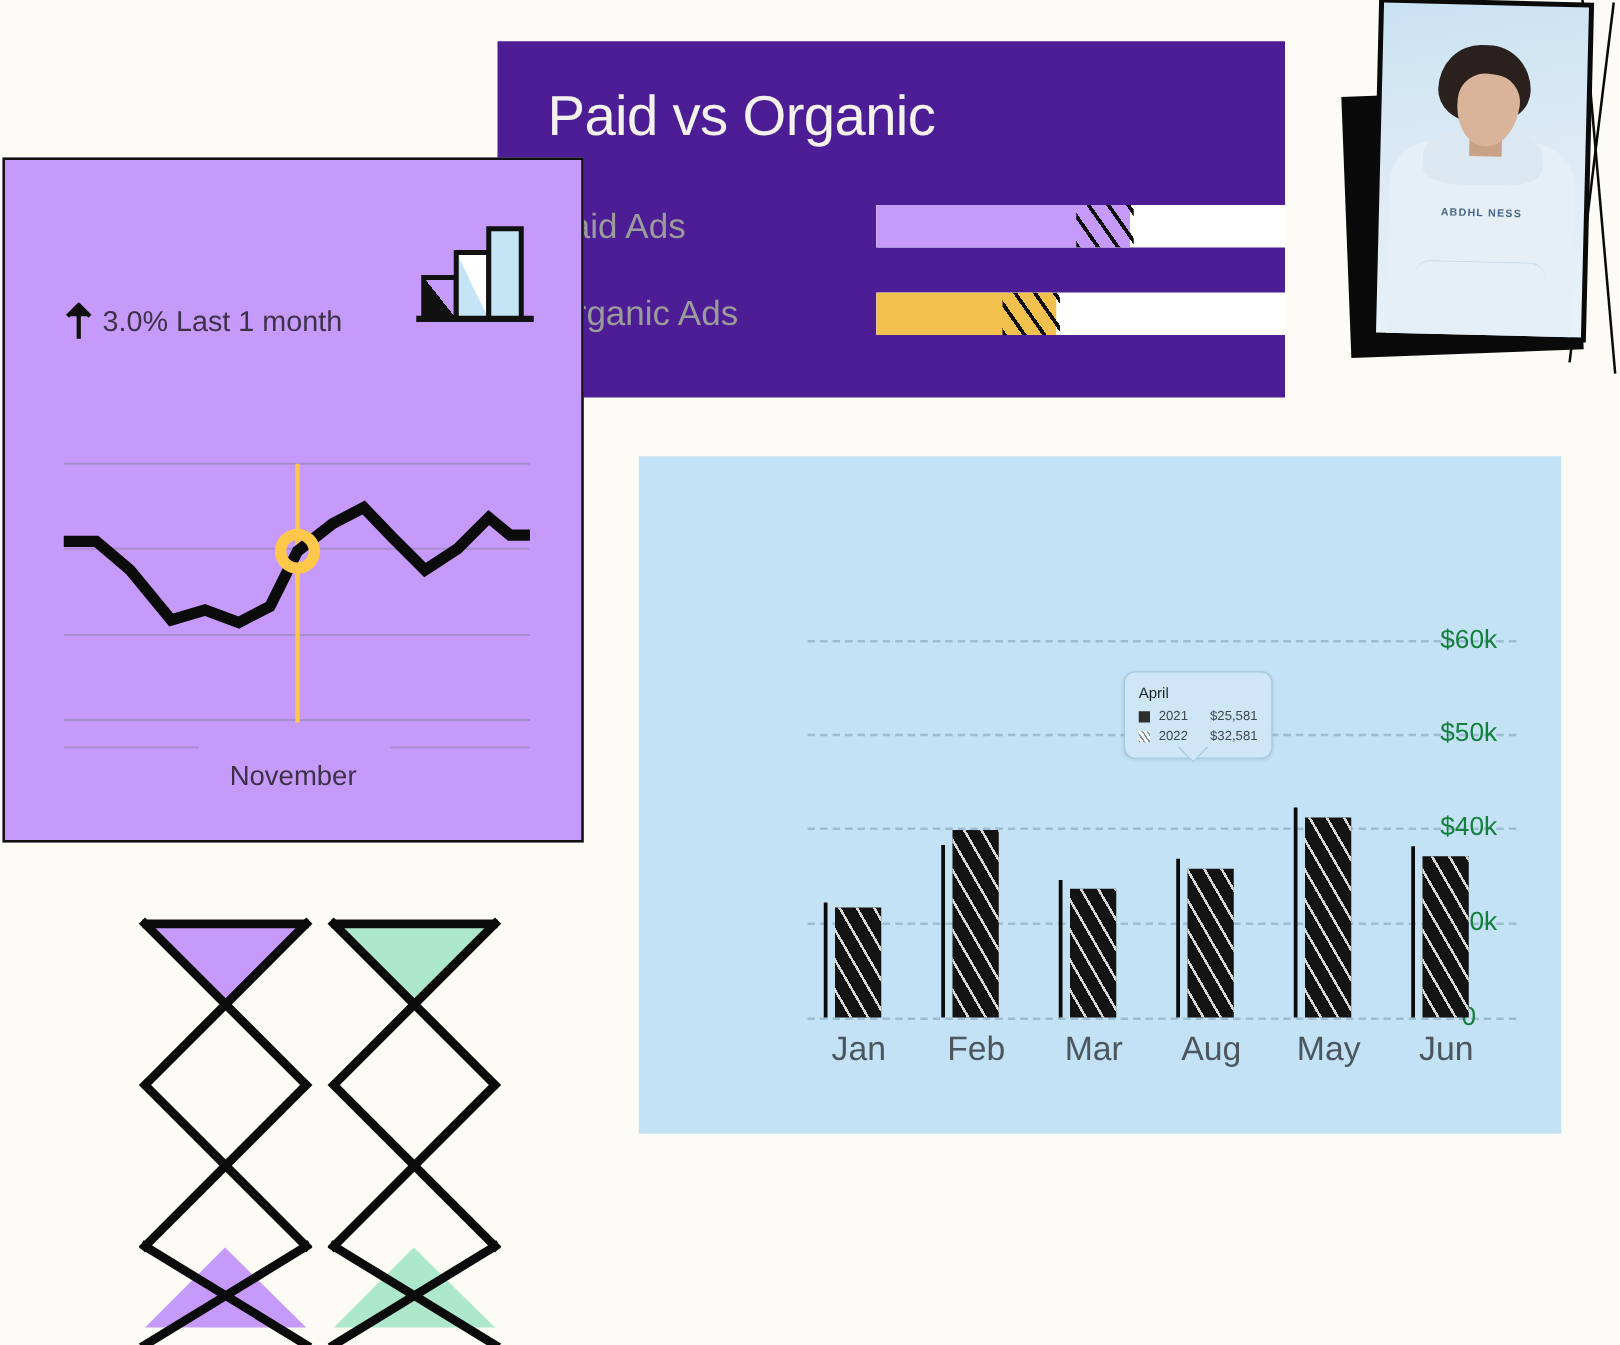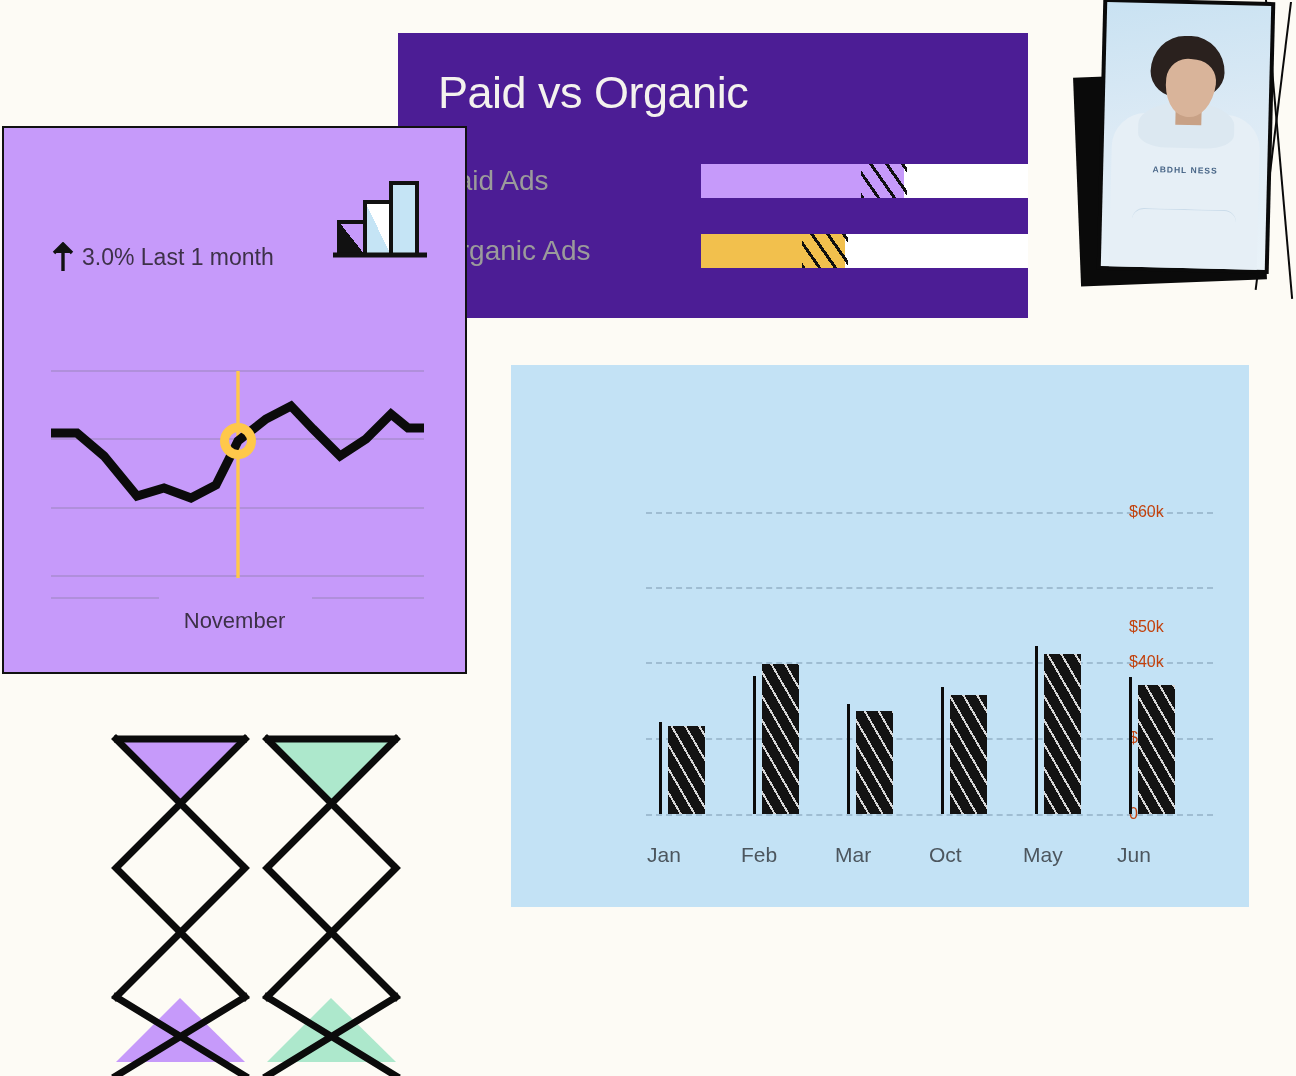--- a/index.html
+++ b/index.html
@@ -87,40 +87,40 @@
     background: #B3D8EF; border-radius: 19px;
     cursor: pointer;
   }
   .date-picker-label { font-size: 14px; color: #16222B; white-space: nowrap; }
   .reports-plot {
     position: absolute; left: 30px; top: 120px;
     width: 680px; height: 390px;
   }
   .yaxis-label {
     position: absolute; right: 0; transform: translateY(-50%);
-    font-size: 16px; color: #c2410c; white-space: nowrap; text-align: left;
+    font-size: 21px; color: #15803d; white-space: nowrap; text-align: center;
   }
   .gridline {
     position: absolute; left: 105px; right: 8px; height: 0;
     border-top: 2px dashed #9FBDD2;
   }
   .bar-group { position: absolute; bottom: 60px; }
   .bar-2021 {
     position: absolute; bottom: 0; left: 0; width: 3px; background: #0B0B0B;
   }
   .bar-2022 {
     position: absolute; bottom: 0; left: 9px; width: 37px;
     background-color: #131313;
     background-image: repeating-linear-gradient(
       60deg, rgba(255,255,255,0) 0px, rgba(255,255,255,0) 10px,
       rgba(235,235,235,.9) 10px, rgba(235,235,235,.9) 12px);
   }
   .xaxis-label {
-    position: absolute; bottom: 8px; font-size: 21px; color: #4C565E;
-    text-align: left; width: 80px;
+    position: absolute; bottom: 20px; font-size: 27px; color: #4C565E;
+    text-align: center; width: 80px;
   }
 
   
   .tooltip {
     position: absolute; left: 899px; top: 537px;
     width: 119px; padding: 9px 11px 11px 11px;
     background: #CFE6F7; border: 1px solid #A6C9DF;
     border-radius: 9px; z-index: 6;
     box-shadow: 0 1px 3px rgba(0,0,0,.10);
   }
@@ -301,21 +301,21 @@
 
     <div class="reports-plot">
 
       <div class="gridline" style="top:27px;"></div>
       <div class="gridline" style="top:102px;"></div>
       <div class="gridline" style="top:177px;"></div>
       <div class="gridline" style="top:253px;"></div>
       <div class="gridline" style="top:329px;"></div>
 
       <div class="yaxis-label" style="top:27px;  width:92px;">$60k</div>
-      <div class="yaxis-label" style="top:102px; width:92px;margin-top:40px;">$50k</div>
+      <div class="yaxis-label" style="top:102px; width:92px;">$50k</div>
       <div class="yaxis-label" style="top:177px; width:92px;">$40k</div>
       <div class="yaxis-label" style="top:253px; width:92px;">$30k</div>
       <div class="yaxis-label" style="top:329px; width:92px;">0</div>
 
       <div class="bar-group" style="left:118px; bottom:61px; width:56px; height:200px;">
         <div class="bar-2021" style="height:92px;"></div>
         <div class="bar-2022" style="height:88px;"></div>
       </div>
       <div class="bar-group" style="left:212px; bottom:61px; width:56px; height:200px;">
         <div class="bar-2021" style="height:138px;"></div>
@@ -334,26 +334,39 @@
         <div class="bar-2022" style="height:160px;"></div>
       </div>
       <div class="bar-group" style="left:588px; bottom:61px; width:56px; height:200px;">
         <div class="bar-2021" style="height:137px;"></div>
         <div class="bar-2022" style="height:129px;"></div>
       </div>
 
       <div class="xaxis-label" style="left:106px;">Jan</div>
       <div class="xaxis-label" style="left:200px;">Feb</div>
       <div class="xaxis-label" style="left:294px;">Mar</div>
-      <div class="xaxis-label" style="left:388px;">Oct</div>
+      <div class="xaxis-label" style="left:388px;">Aug</div>
       <div class="xaxis-label" style="left:482px;">May</div>
       <div class="xaxis-label" style="left:576px;">Jun</div>
     </div>
   </div>
 
+  <div class="tooltip">
+    <div class="tt-title">April</div>
+    <div class="tt-row">
+      <span class="tt-swatch"></span>
+      <span class="tt-year">2021</span>
+      <span class="tt-val">$25,581</span>
+    </div>
+    <div class="tt-row">
+      <span class="tt-swatch hatch"></span>
+      <span class="tt-year">2022</span>
+      <span class="tt-val">$32,581</span>
+    </div>
+  </div>
 
   <svg class="zigzags" viewBox="0 0 310 351">
 
     <g>
       <polygon points="16,14 145,14 80,78" fill="#C69AFA"></polygon>
       <polygon points="16,337 145,337 80,273" fill="#C69AFA"></polygon>
       <path d="M16,14 L145,143 M145,14 L16,143
                M16,143 L145,272 M145,143 L16,272
                M16,272 L145,351 M145,272 L16,351" stroke="#0B0B0B" stroke-width="7" fill="none" stroke-linecap="square"></path>
       <line x1="14" y1="14" x2="147" y2="14" stroke="#0B0B0B" stroke-width="7"></line>

